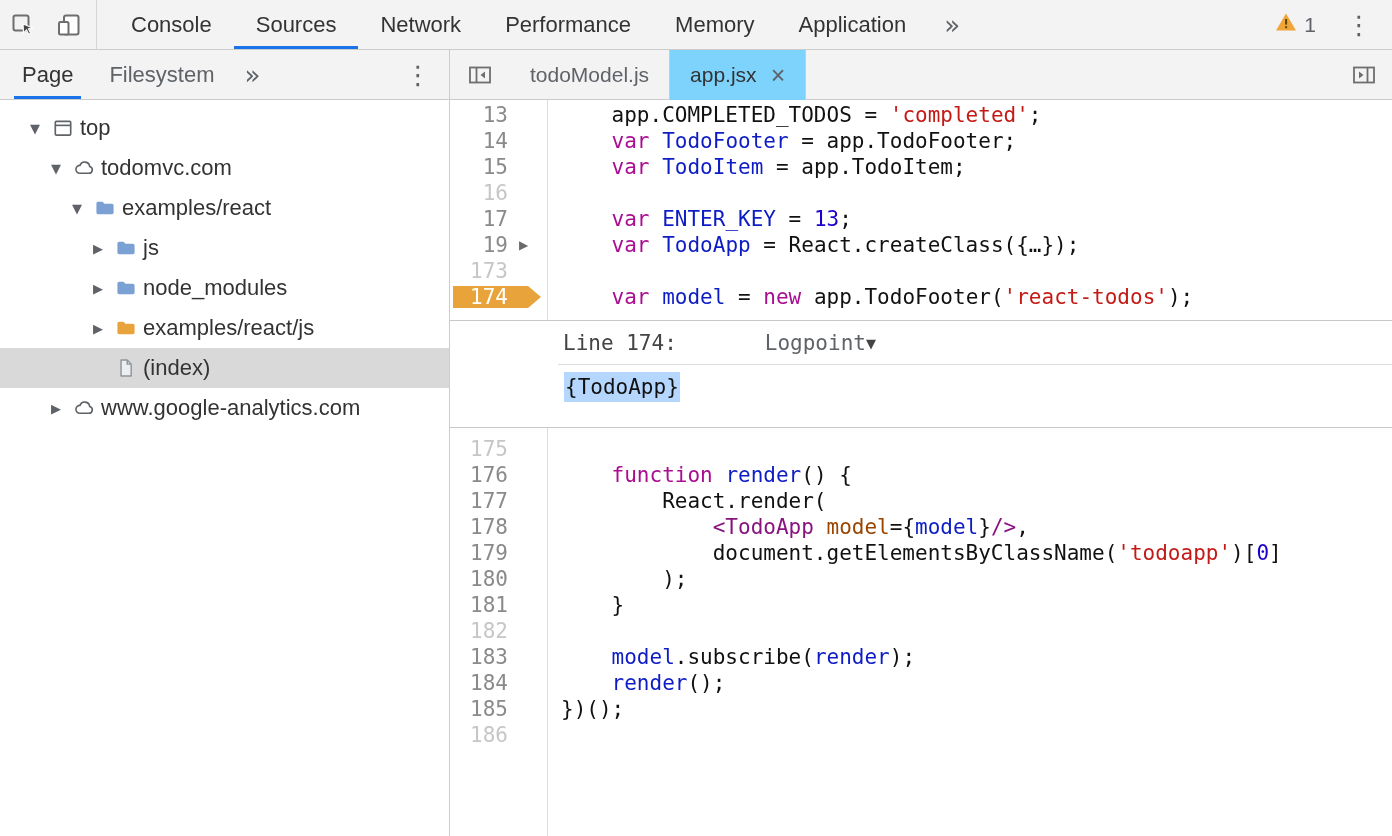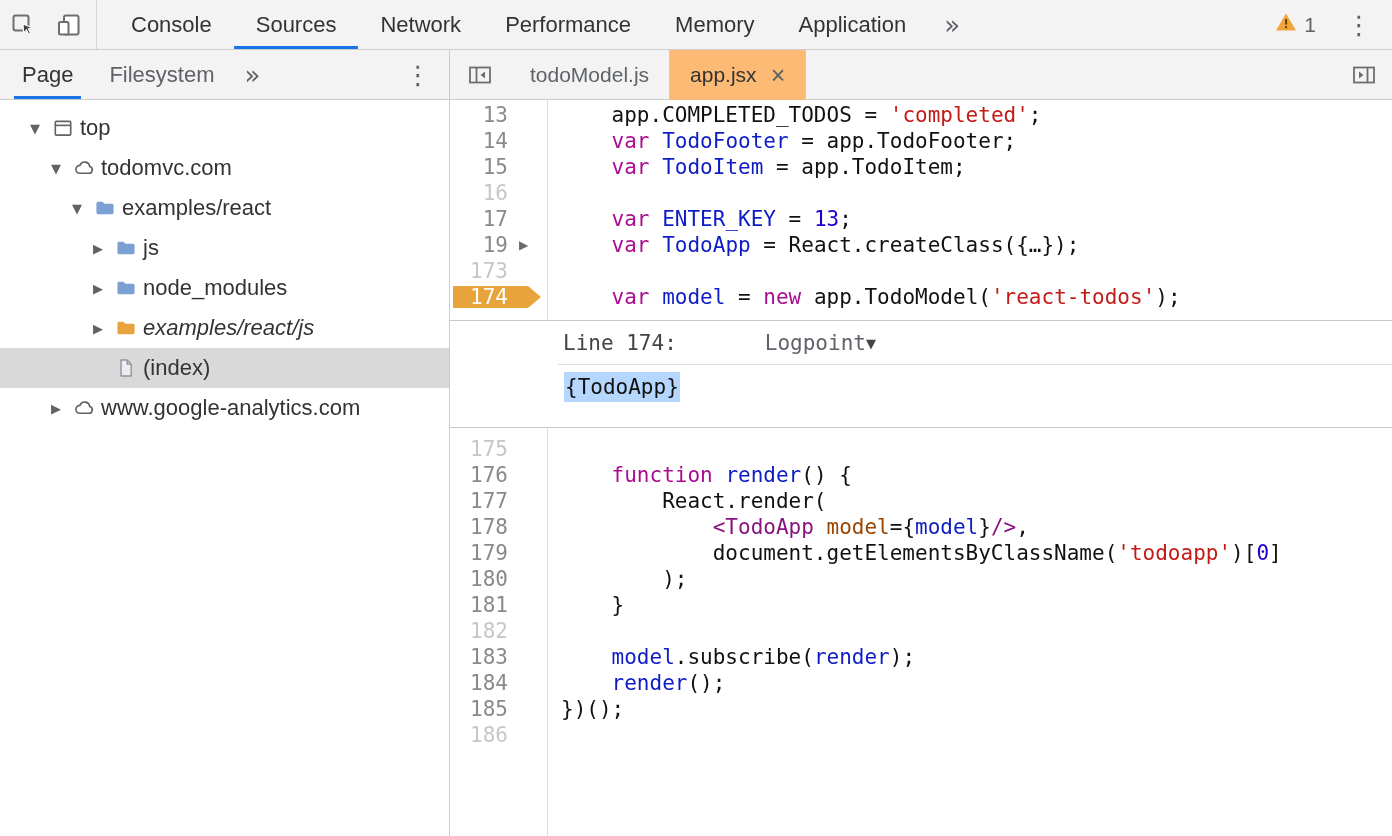--- a/index.html
+++ b/index.html
@@ -39,32 +39,32 @@
     height:3px; background:var(--accent-blue,#1a73e8); }
   .side-tabs .chevron { padding:0 12px; }
   .side-tabs .kebab { margin-left:auto; padding:0 18px; }
   .tree { flex:1; padding-top:8px; overflow:hidden; }
   .trow { height:40px; display:flex; align-items:center; font-size:22px; color:#333; }
   .trow.selected { background:#d9d9d9; }
   .tarrow { width:22px; flex:0 0 22px; font-size:13px; color:#5f6368;
     font-family:"DejaVu Sans",sans-serif; }
   .ticon { width:28px; flex:0 0 28px; display:flex; align-items:center; }
   .tlabel { white-space:nowrap; }
-  .tlabel.italic { font-style:italic; }
+  .tlabel.italic { }
 
   
   .editor { flex:1; display:flex; flex-direction:column; min-width:0; background:#fff; }
   .editor-tabs { height:50px; flex:0 0 50px; background:#f3f3f3; border-bottom:1px solid #ccc;
     display:flex; align-items:flex-start; position:relative; }
   .editor-tabs .icon-btn { height:49px; width:60px; }
   .icon-btn.rightend { margin-left:auto; width:56px; }
   .file-tabs { display:flex; align-items:flex-start; }
   .etab { height:49px; display:flex; align-items:center; padding:0 20px;
     font-size:21px; color:#5f6368; white-space:nowrap; }
-  .etab.active { background:#fdba74; color:#333; border-left:1px solid #ccc;
+  .etab.active { background:#7dd3fc; color:#333; border-left:1px solid #ccc;
     border-right:1px solid #ccc; height:50px; position:relative; z-index:2; }
   .closex { margin-left:14px; font-size:25px; color:#5f6368; line-height:1; }
 
   
   .code-area { flex:1; position:relative; background:#fff; padding-top:2px;
     font-family:"DejaVu Sans Mono",monospace; font-size:21px; overflow:hidden; }
   .gutter-divider { position:absolute; left:97px; top:0; bottom:0; width:1px; background:#ddd; }
   .line { display:flex; height:26px; line-height:26px; position:relative; }
   .ln { width:58px; flex:0 0 58px; text-align:right; color:#8a8a8a;
     position:relative; z-index:1; }
@@ -295,21 +295,21 @@
             </div>
             <div class="line dim">
               <span class="ln">173</span>
               <span class="foldcol"></span>
               <pre class="src"></pre>
             </div>
             <div class="line bp">
               <div class="bp-flag"></div>
               <span class="ln">174</span>
               <span class="foldcol"></span>
-              <pre class="src"><span class="tk-p">    </span><span class="tk-k">var</span><span class="tk-p"> </span><span class="tk-v">model</span><span class="tk-p"> = </span><span class="tk-k">new</span><span class="tk-p"> app.TodoModel(</span><span class="tk-s">'react-todos'</span><span class="tk-p">);</span></pre>
+              <pre class="src"><span class="tk-p">    </span><span class="tk-k">var</span><span class="tk-p"> </span><span class="tk-v">model</span><span class="tk-p"> = </span><span class="tk-k">new</span><span class="tk-p"> app.TodoFooter(</span><span class="tk-s">'react-todos'</span><span class="tk-p">);</span></pre>
             </div>
           </div>
 
         <div class="logpoint-widget">
           <div class="lp-header">
             <span class="lp-line-label">Line 174:</span>
             <div class="lp-select">
               <span>Logpoint</span>
               <span class="lp-caret">▼</span>
             </div>

